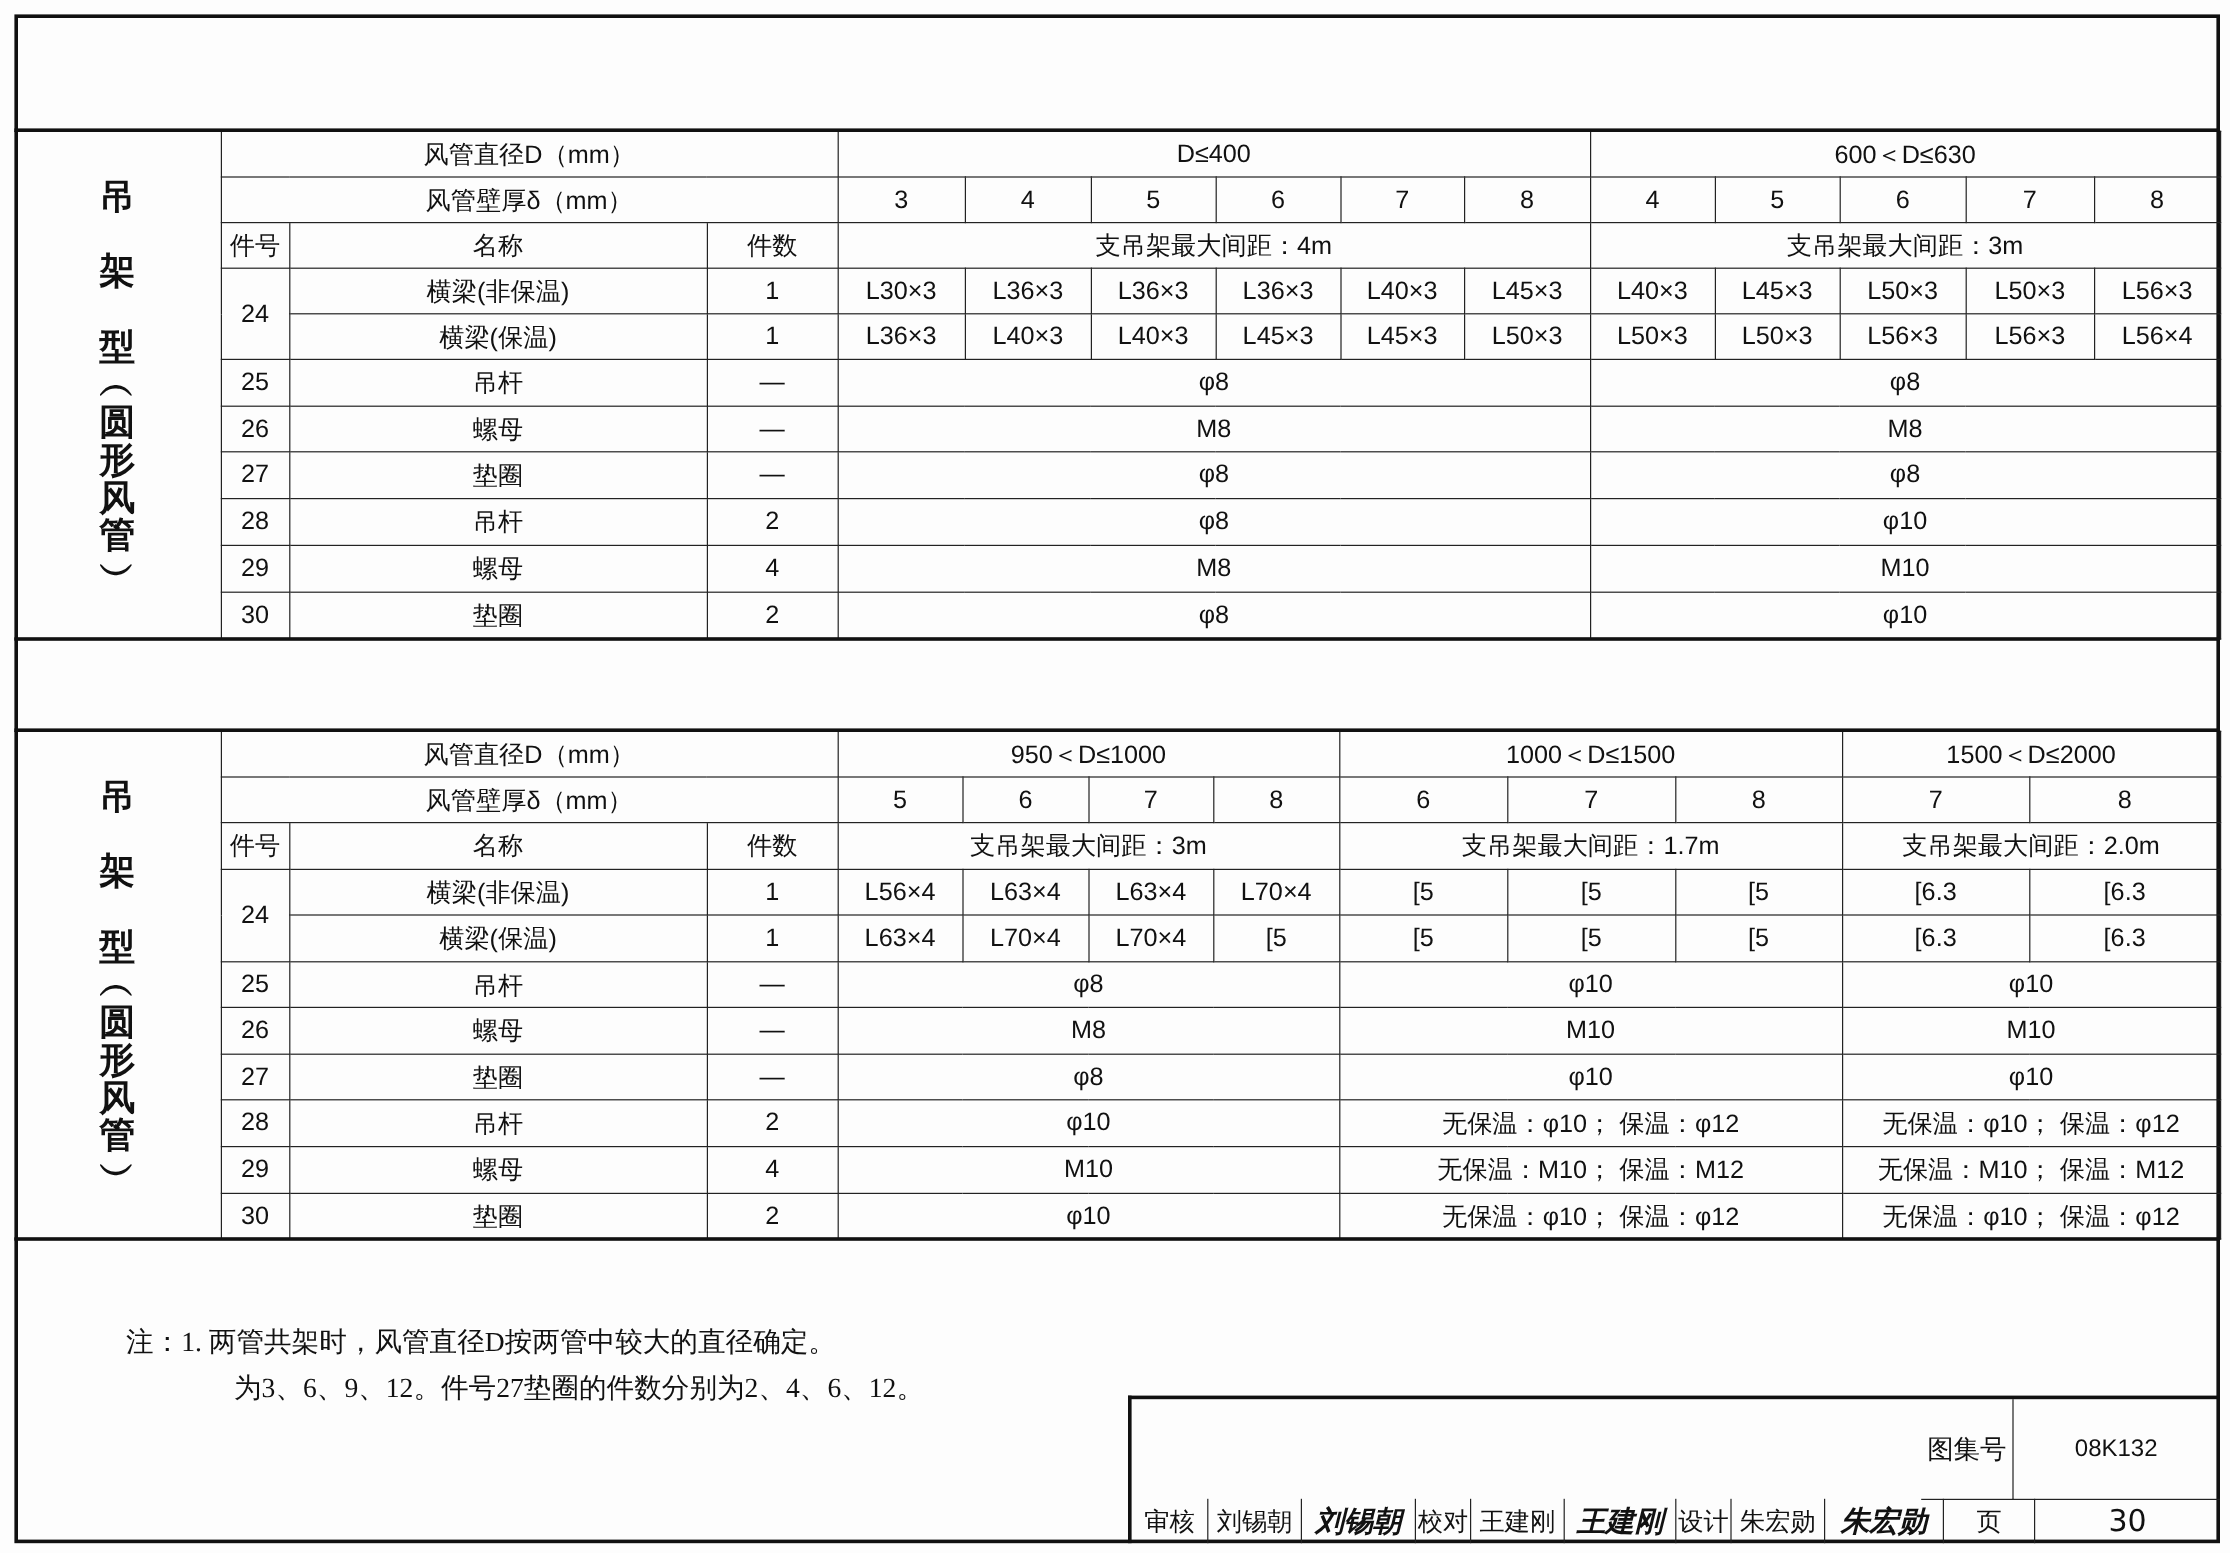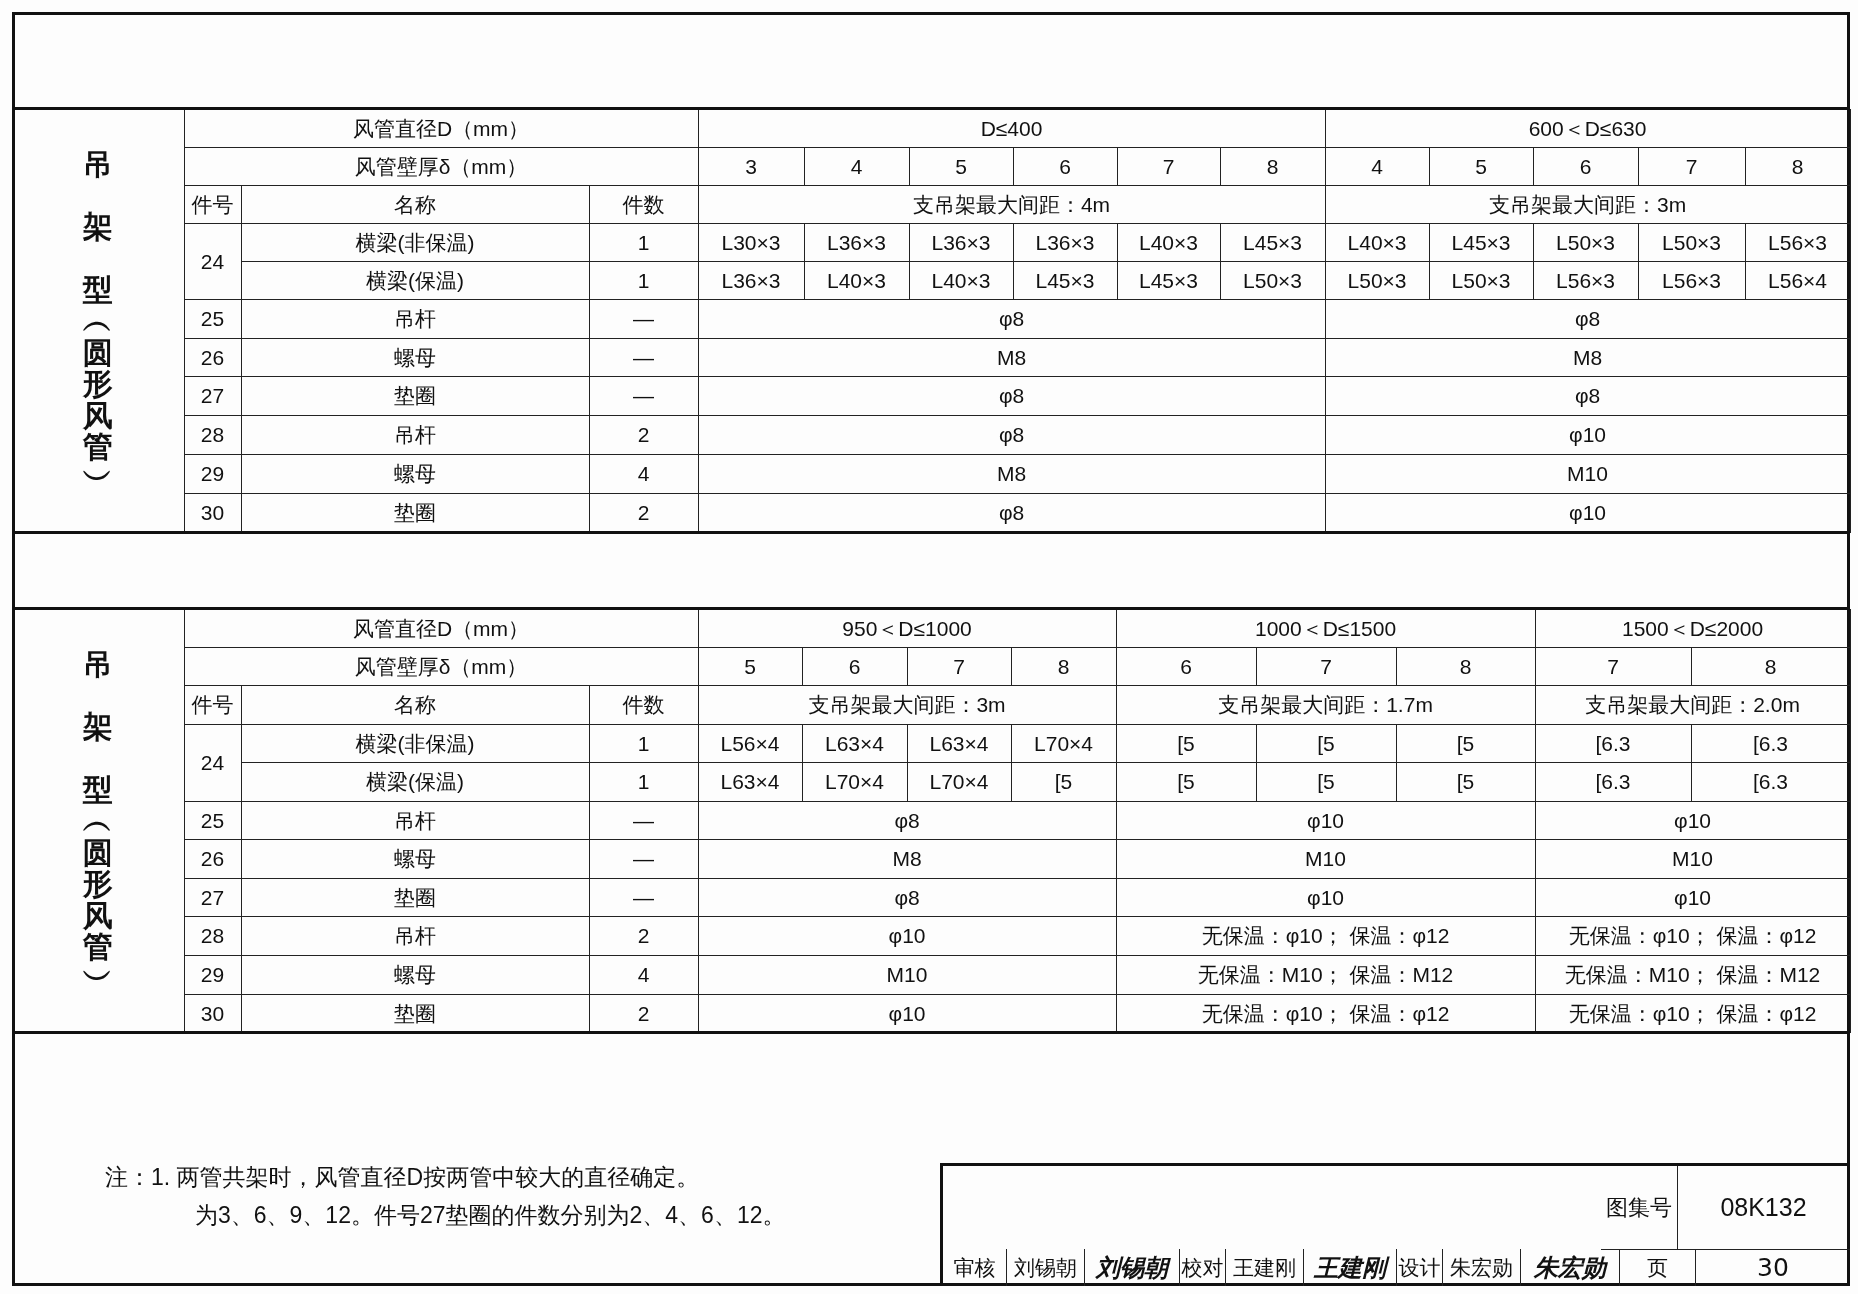--- a/index.html
+++ b/index.html
@@ -8,33 +8,33 @@
   .frame{position:absolute;left:12px;top:12px;width:1838px;height:1274px;
          border:3px solid #111;box-sizing:border-box;}
   .hline{position:absolute;left:12px;width:1838px;height:3px;background:#111;}
   table.mat{position:absolute;border-collapse:collapse;table-layout:fixed;}
   table.mat td{border:1.5px solid #222;text-align:center;vertical-align:middle;
        padding:0;font-size:21px;white-space:nowrap;overflow:hidden;
        font-family:"Liberation Sans Narrow","Liberation Sans",sans-serif;}
   table.mat td.side{border-left:none;font-size:30px;font-weight:bold;line-height:1.05;
        font-family:"DejaVu Sans",sans-serif;}
   table.mat td.side span{display:block;}
-  .notes{position:absolute;left:105px;top:1158px;font-size:23px;line-height:38px;
-         font-family:Liberation Sans, sans-serif;}
+  .notes{position:absolute;left:105px;top:1100px;font-size:23px;line-height:38px;
+         font-family:Liberation Serif, serif;}
   .notes .n2{padding-left:52px;}
   .notes .n3{padding-left:90px;}
   .titleblock{position:absolute;left:940px;top:1163px;width:910px;height:123px;
        border:3px solid #111;border-right:none;border-bottom:none;box-sizing:border-box;}
   .tb-title{position:absolute;left:0;top:0;width:658px;height:83px;border-right:1.5px solid #222;
        border-bottom:1.5px solid #222;display:flex;align-items:center;justify-content:center;
        font-size:42px;font-weight:bold;letter-spacing:1px;font-family:"DejaVu Sans",sans-serif;}
   .tb-atlas-label{position:absolute;left:658px;top:0;width:76px;height:83px;border-right:1.5px solid #222;
        border-bottom:1.5px solid #222;display:flex;align-items:center;justify-content:center;font-size:22px;}
   .tb-atlas-value{position:absolute;left:734px;top:0;right:0;height:83px;border-bottom:1.5px solid #222;
-       display:flex;align-items:center;justify-content:center;font-size:25px;
+       display:flex;align-items:center;justify-content:center;font-size:20px;
        font-family:"Liberation Sans",sans-serif;}
   .tb-row{position:absolute;left:0;top:83px;height:37px;right:0;display:flex;}
   .tb-row div{border-right:1.5px solid #222;display:flex;align-items:center;justify-content:center;
        font-size:21px;box-sizing:border-box;height:37px;}
   .sig{font-family:"DejaVu Serif",serif;font-style:italic;font-weight:bold;font-size:24px !important;}
 </style>
 </head>
 <body>
 
 <div class="frame"></div>

